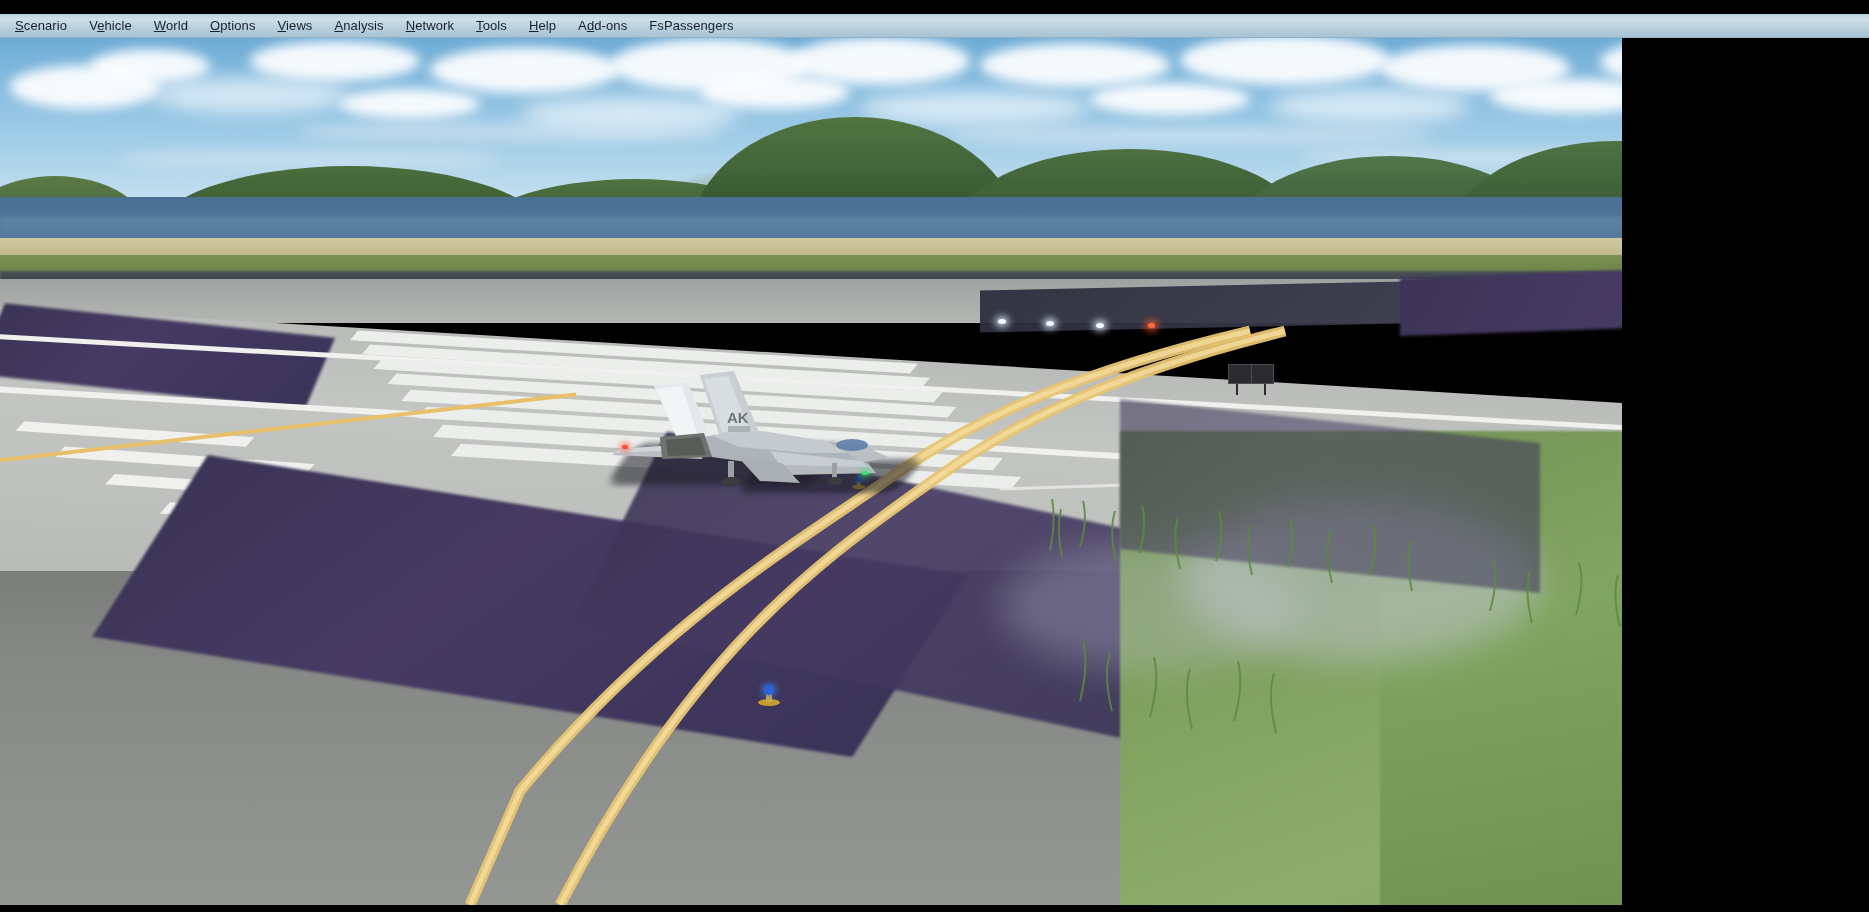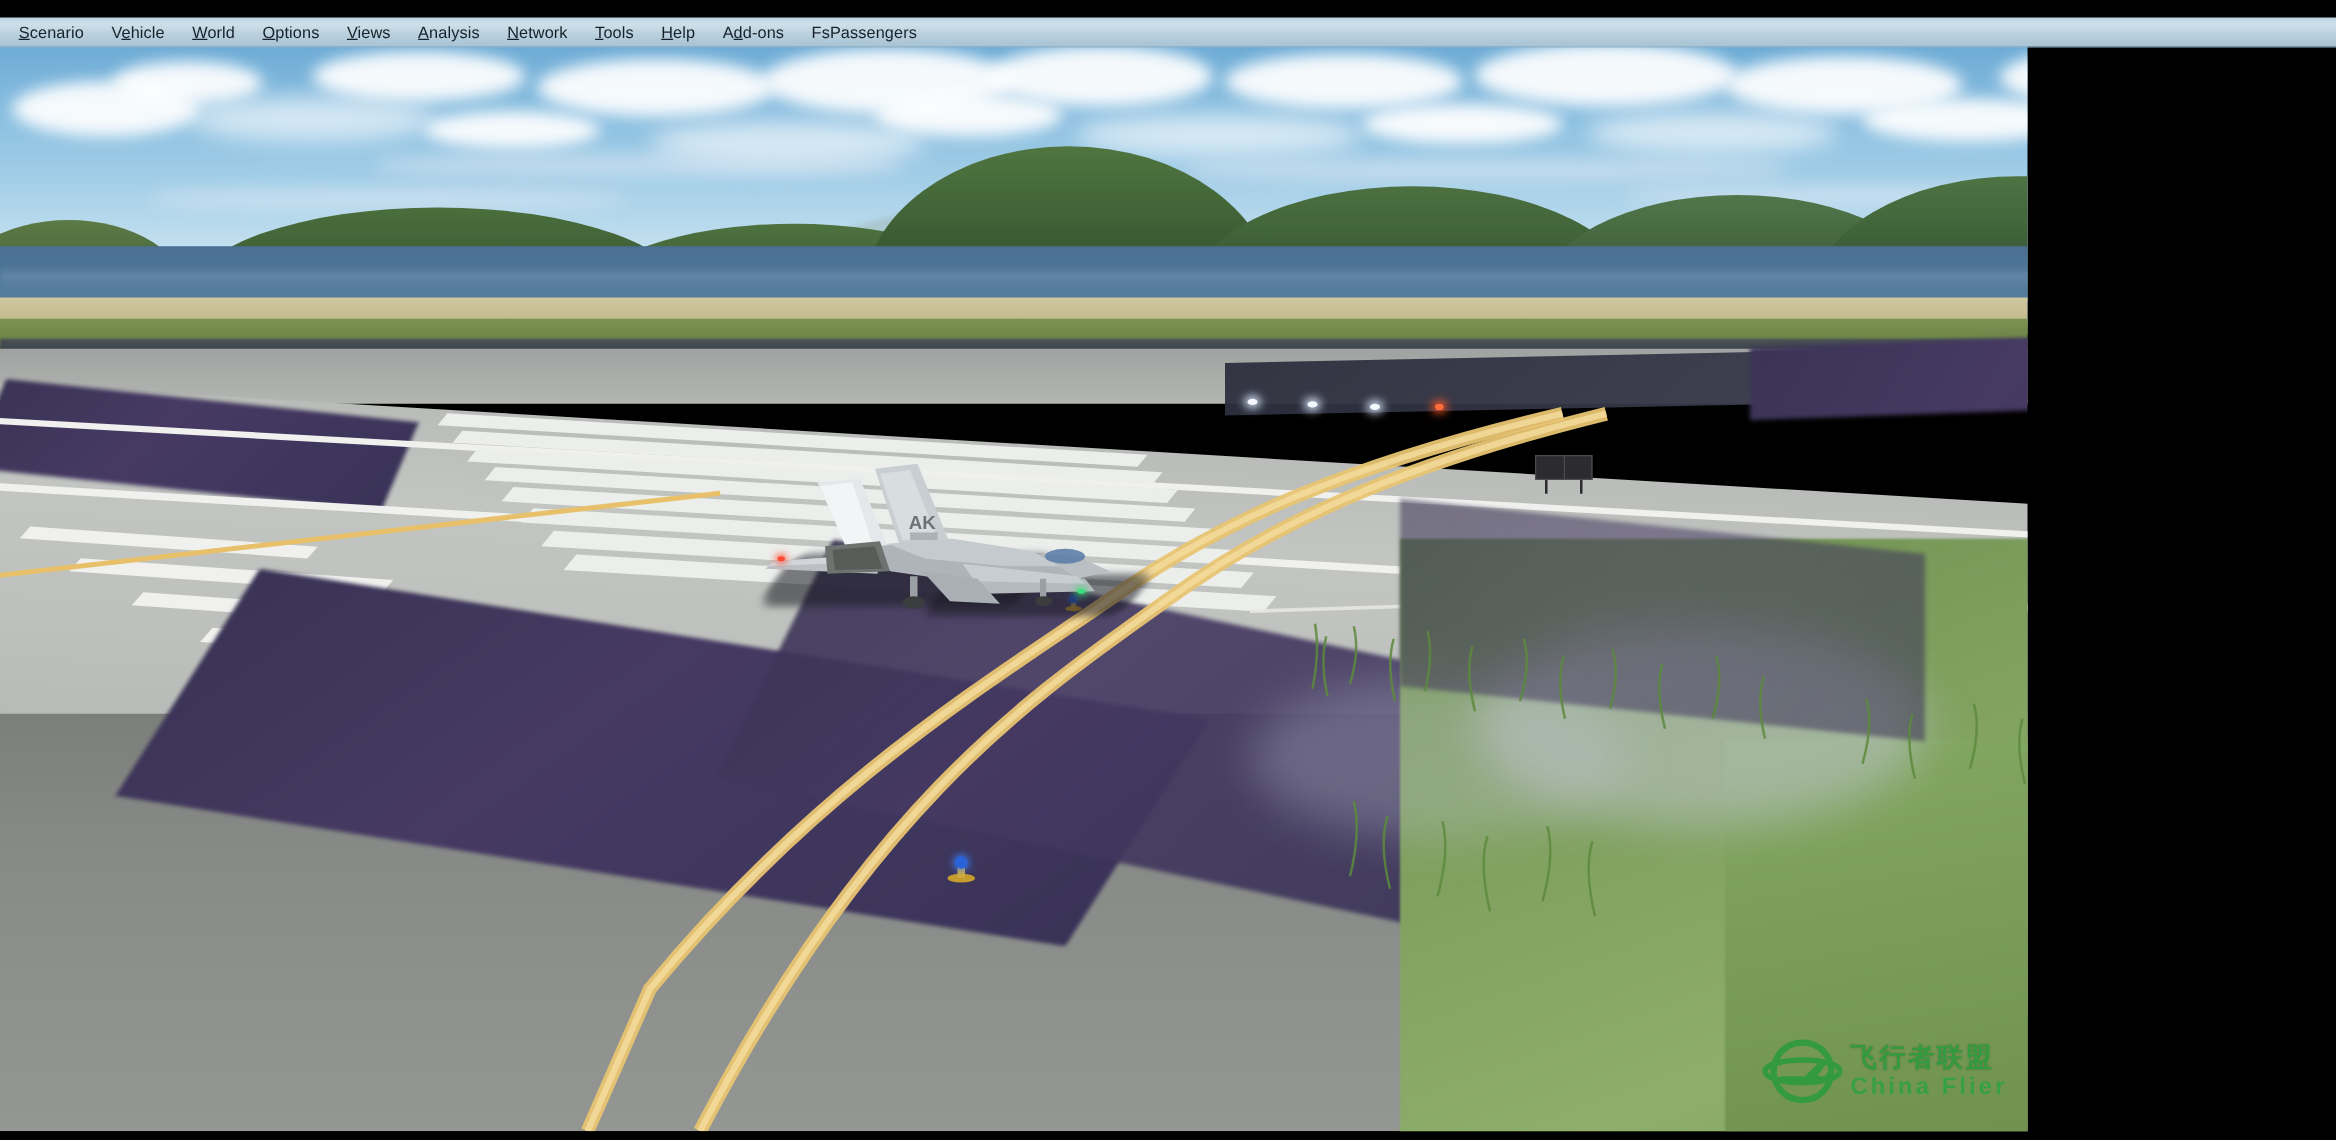--- a/index.html
+++ b/index.html
@@ -398,26 +398,15 @@
 
       <div class="ac-part" style="left:128px;top:130px;width:6px;height:18px;background:#9aa0a4;"></div>
       <div class="ac-part" style="left:122px;top:146px;width:18px;height:10px;border-radius:50%;background:#3a3c3e;"></div>
       <div class="ac-part" style="left:232px;top:132px;width:5px;height:16px;background:#9aa0a4;"></div>
       <div class="ac-part" style="left:228px;top:146px;width:14px;height:8px;border-radius:50%;background:#3a3c3e;"></div>
 
       <div class="ac-part" style="left:22px;top:114px;width:6px;height:4px;border-radius:50%;background:#ff4a30;box-shadow:0 0 6px 2px rgba(255,70,40,.8);"></div>
       <div class="ac-part" style="left:262px;top:140px;width:6px;height:4px;border-radius:50%;background:#3ce07a;box-shadow:0 0 6px 2px rgba(60,224,122,.8);"></div>
     </div>
 
-    <div class="watermark">
-      <svg class="wm-logo" viewBox="0 0 64 60">
-        <path d="M32 7 C19 7 9 17 9 30 C9 43 19 53 32 53 C45 53 55 43 55 30 C55 17 45 7 32 7 Z" fill="none" stroke="#2f9b3e" stroke-width="5"></path>
-        <ellipse cx="32" cy="30" rx="30" ry="9" fill="none" stroke="#2f9b3e" stroke-width="4.5"></ellipse>
-        <path d="M14 34 L34 34 L46 22 L52 22 L44 34 L50 34 L52 31 L54 31 L52 37 L16 37 Z" fill="#2f9b3e"></path>
-      </svg>
-      <div class="wm-text">
-        <div class="wm-cn">飞行者联盟</div>
-        <div class="wm-en">China Flier</div>
-      </div>
-    </div>
 
   </div>
 </div>
 
 </body></html>

